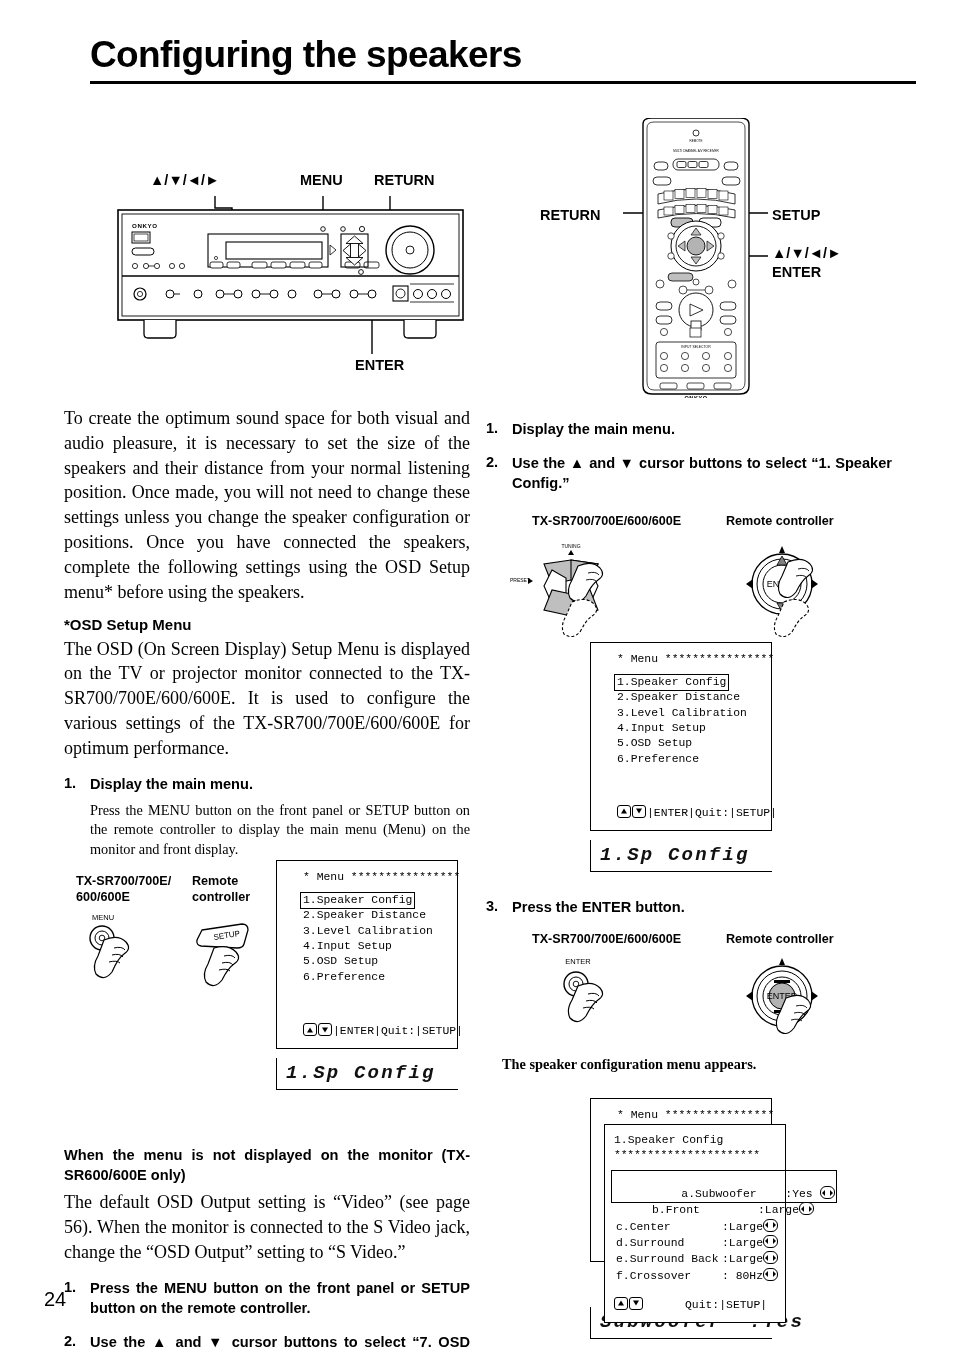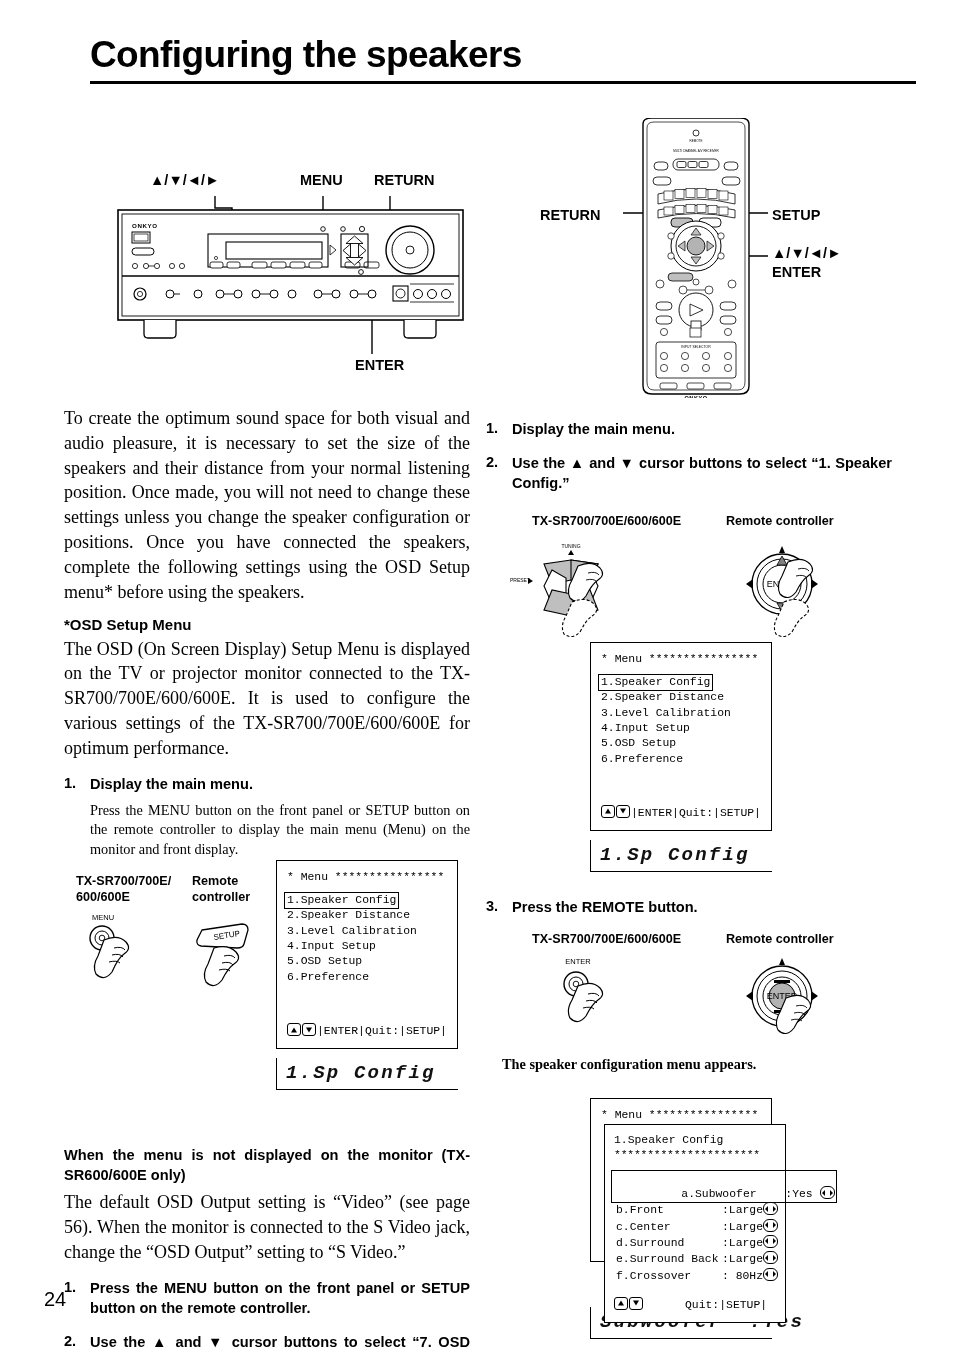--- a/index.html
+++ b/index.html
@@ -41,21 +41,21 @@
 
   
   .dev-label{font-weight:bold;font-size:12.6px;line-height:1.25;
              font-family:"Liberation Sans", sans-serif;}
 
   
   .osd{
     border:1.6px solid #000;background:#fff;
     font-family:"Liberation Mono", monospace;
     font-size:11.4px;line-height:1.345;
-    padding:9px 9px 7px 10px;position:relative;
+    padding:9px 9px 7px 26px;position:relative;
   }
   .osd .ln{white-space:pre;}
   .osd .hdr{margin-bottom:8px;}
   .osd .sel{border:1.4px solid #000;display:inline-block;padding:0 2px;margin:-1px 0 -1px -3px;}
   .osd .foot{margin-top:22px;white-space:pre;}
   .osd-spacer{height:16px;}
 
   .updn{display:inline-block;vertical-align:-2px;}
   .updn i{
     display:inline-block;width:12px;height:11px;border:1.3px solid #000;
@@ -457,21 +457,21 @@
         <div class="ln">5.OSD Setup</div>
         <div class="ln">6.Preference</div>
         <div class="osd-spacer"></div>
         <div class="foot"><span class="updn"><i class="up"></i><i class="dn"></i></span>|<span>ENTER</span>|<span>Quit:</span>|<span>SETUP</span>|</div>
       </div>
       <div class="lcd">1.Sp Config</div>
     </div>
 
     <div class="step" style="margin-top:26px;">
       <div class="num">3.</div>
-      <div class="txt">Press the REMOTE button.</div>
+      <div class="txt">Press the ENTER button.</div>
     </div>
 
     <div style="position:relative;height:118px;margin-top:14px;">
       <div class="dev-label" style="position:absolute;left:46px;top:0;">TX-SR700/700E/600/600E</div>
       <div class="dev-label" style="position:absolute;left:240px;top:0;">Remote controller</div>
 
       <svg width="406" height="96" viewBox="0 0 406 96" style="position:absolute;left:0;top:22px;">
 
         <text x="92" y="10" text-anchor="middle" font-family="Liberation Sans, sans-serif" font-size="7.5">ENTER</text>
         <circle cx="90" cy="30" r="12" fill="#fff" stroke="#000" stroke-width="1.4"></circle>
@@ -509,21 +509,21 @@
         <div class="ln">* Menu ****************</div>
       </div>
 
       <div class="osd" style="position:absolute;left:14px;top:26px;width:182px;box-sizing:border-box;padding:8px 7px 7px 9px;">
         <div class="ln">1.Speaker Config</div>
         <div class="ln" style="letter-spacing:-0.2px;">**********************</div>
         <div style="height:7px;"></div>
 
         <div class="ln"><span class="sel" style="padding:0 1px;">
           <span style="display:inline-block;width:104px;">a.Subwoofer</span><span>:Yes</span> <span class="lrbtn"></span></span></div>
-        <div class="ln"><span style="display:inline-block;width:106px;padding-left:2px;">b.Front</span><span>:Large</span><span class="lrbtn"></span></div>
+        <div class="ln"><span style="display:inline-block;width:106px;padding-left:2px;margin-left:36px;">b.Front</span><span>:Large</span><span class="lrbtn"></span></div>
         <div class="ln"><span style="display:inline-block;width:106px;padding-left:2px;">c.Center</span><span>:Large</span><span class="lrbtn"></span></div>
         <div class="ln"><span style="display:inline-block;width:106px;padding-left:2px;">d.Surround</span><span>:Large</span><span class="lrbtn"></span></div>
         <div class="ln"><span style="display:inline-block;width:106px;padding-left:2px;">e.Surround Back</span><span>:Large</span><span class="lrbtn"></span></div>
         <div class="ln"><span style="display:inline-block;width:106px;padding-left:2px;">f.Crossover</span><span>: 80Hz</span><span class="lrbtn"></span></div>
 
         <div style="height:13px;"></div>
         <div class="foot" style="margin-top:0;"><span class="updn"><i class="up"></i><i class="dn"></i></span>      <span>Quit:</span>|<span>SETUP</span>|</div>
       </div>
     </div>
 

